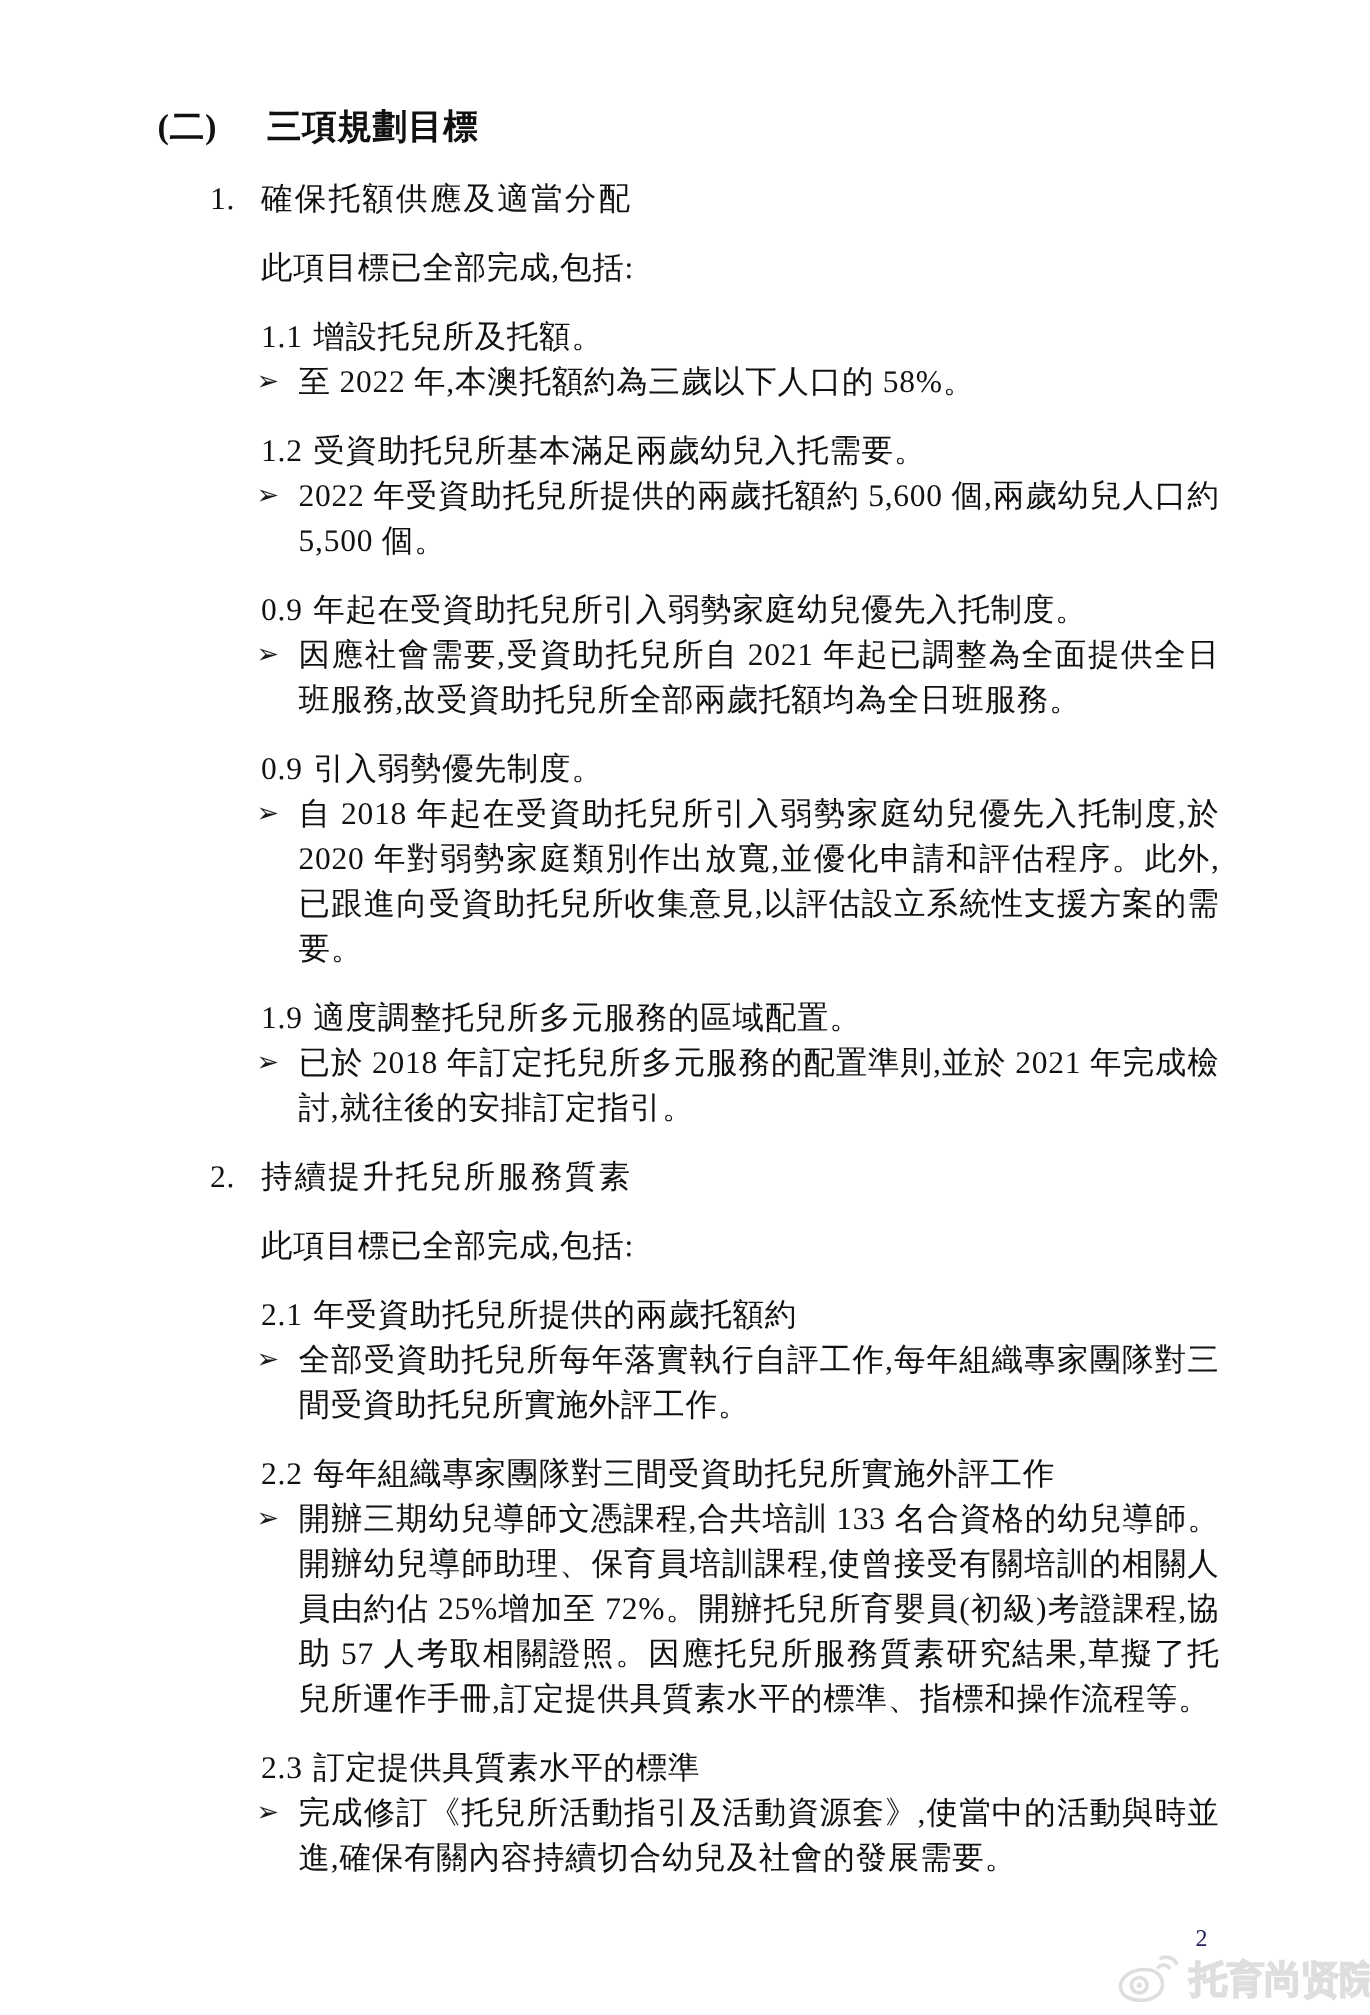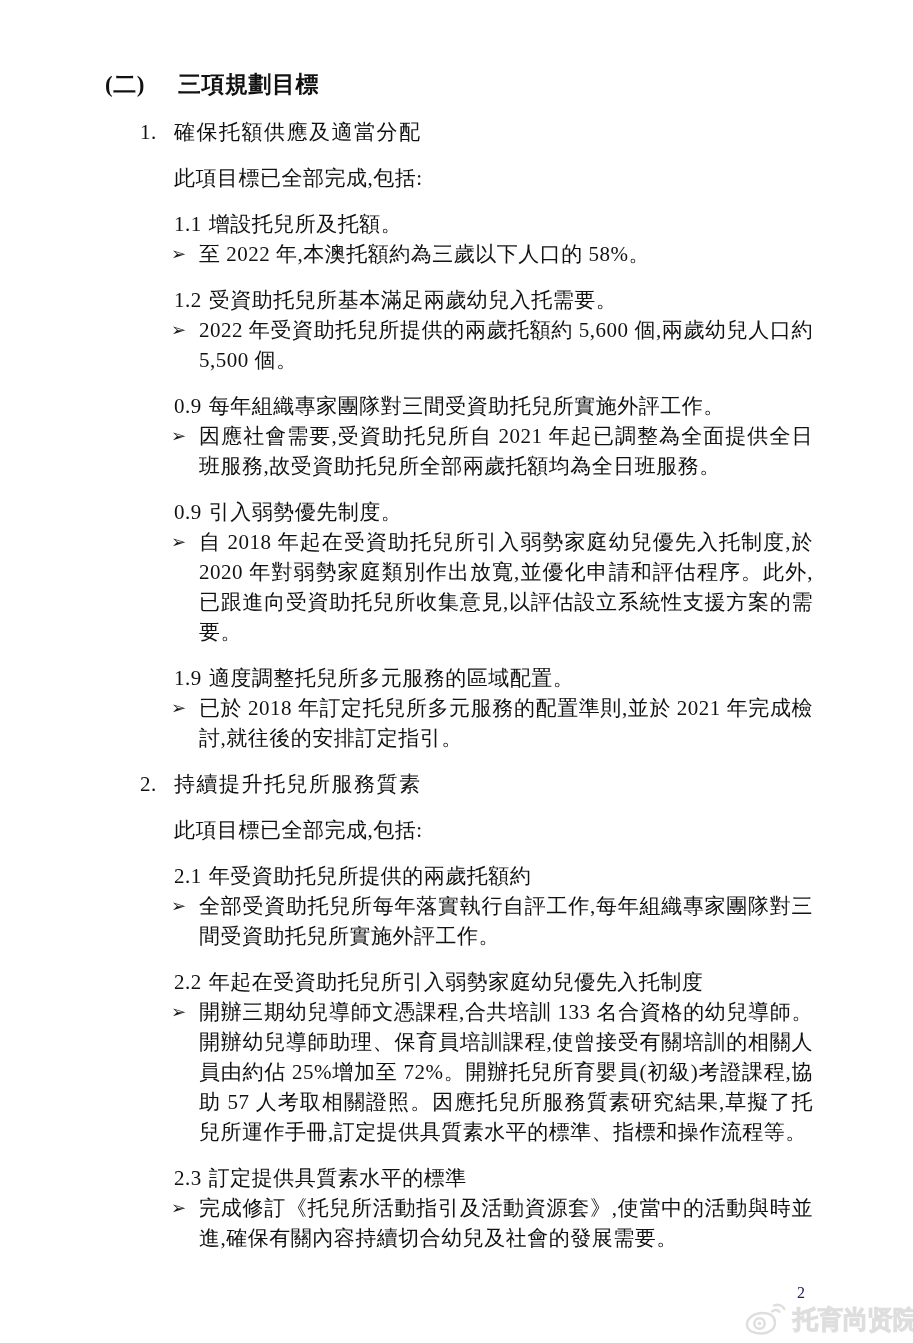--- a/index.html
+++ b/index.html
@@ -73,21 +73,21 @@
         <span class="lbl">1.2</span><span>受資助托兒所基本滿足兩歲幼兒入托需要。</span>
       </div>
       <div class="bullet">
         <span class="marker">➢</span>
         <div class="btext">2022 年受資助托兒所提供的兩歲托額約 5,600 個,兩歲幼兒人口約 5,500 個。</div>
       </div>
     </div>
 
     <div class="item">
       <div class="item-heading">
-        <span class="lbl">0.9</span><span>每年組織專家團隊對三間受資助托兒所實施外評工作。</span>
+        <span class="lbl">0.9</span><span>年起在受資助托兒所引入弱勢家庭幼兒優先入托制度。</span>
       </div>
       <div class="bullet">
         <span class="marker">➢</span>
         <div class="btext">因應社會需要,受資助托兒所自 2021 年起已調整為全面提供全日班服務,故受資助托兒所全部兩歲托額均為全日班服務。</div>
       </div>
     </div>
 
     <div class="item">
       <div class="item-heading">
         <span class="lbl">0.9</span><span>引入弱勢優先制度。</span>
@@ -119,21 +119,21 @@
         <span class="lbl">2.1</span><span>年受資助托兒所提供的兩歲托額約</span>
       </div>
       <div class="bullet">
         <span class="marker">➢</span>
         <div class="btext">全部受資助托兒所每年落實執行自評工作,每年組織專家團隊對三間受資助托兒所實施外評工作。</div>
       </div>
     </div>
 
     <div class="item">
       <div class="item-heading">
-        <span class="lbl">2.2</span><span>年起在受資助托兒所引入弱勢家庭幼兒優先入托制度</span>
+        <span class="lbl">2.2</span><span>每年組織專家團隊對三間受資助托兒所實施外評工作</span>
       </div>
       <div class="bullet">
         <span class="marker">➢</span>
         <div class="btext">開辦三期幼兒導師文憑課程,合共培訓 133 名合資格的幼兒導師。開辦幼兒導師助理、保育員培訓課程,使曾接受有關培訓的相關人員由約佔 25%增加至 72%。開辦托兒所育嬰員(初級)考證課程,協助 57 人考取相關證照。因應托兒所服務質素研究結果,草擬了托兒所運作手冊,訂定提供具質素水平的標準、指標和操作流程等。</div>
       </div>
     </div>
 
     <div class="item">
       <div class="item-heading">
         <span class="lbl">2.3</span><span>訂定提供具質素水平的標準</span>

